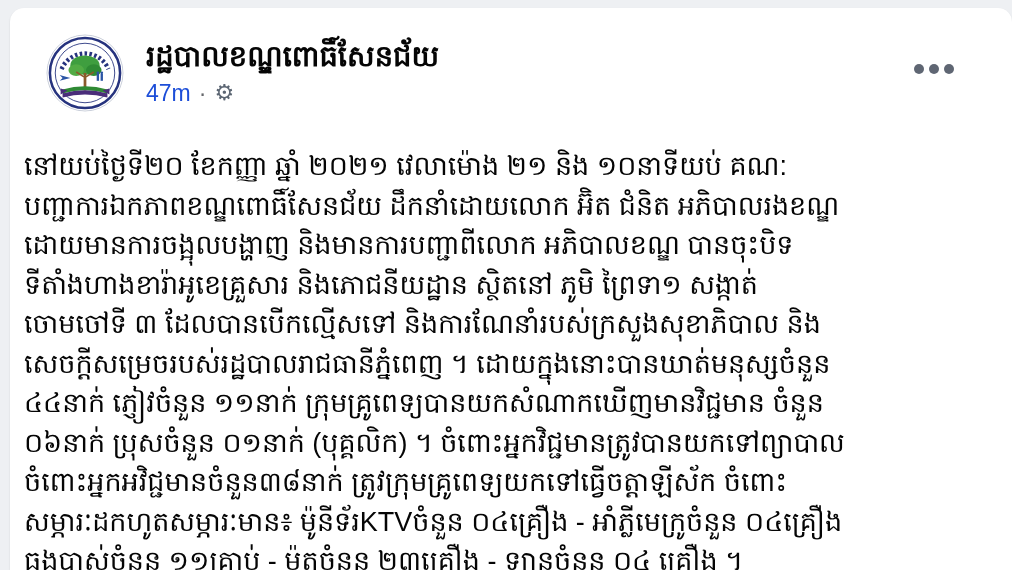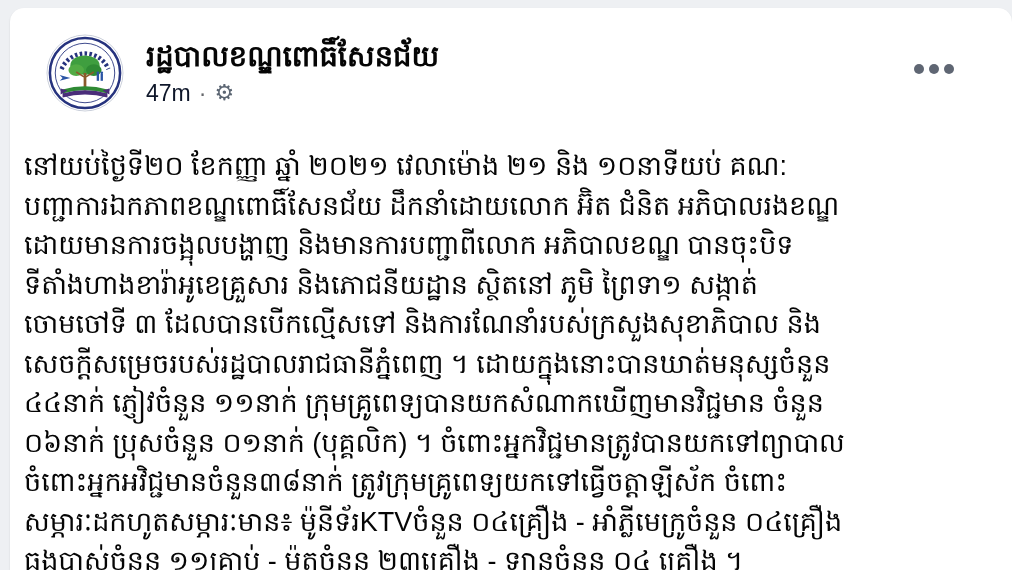--- a/index.html
+++ b/index.html
@@ -59,21 +59,21 @@
   }
   .meta-row {
     display: flex;
     align-items: center;
     gap: 8px;
     height: 30px;
     color: #65676b;
   }
   .timestamp {
     font-size: 23px;
-    color: #0f172a;
+    color: #1d4ed8;
     cursor: pointer;
   }
   .meta-sep {
     font-size: 23px;
     color: #65676b;
   }
   .privacy-gear {
     font-size: 22px;
     color: #5c6673;
     line-height: 1;

